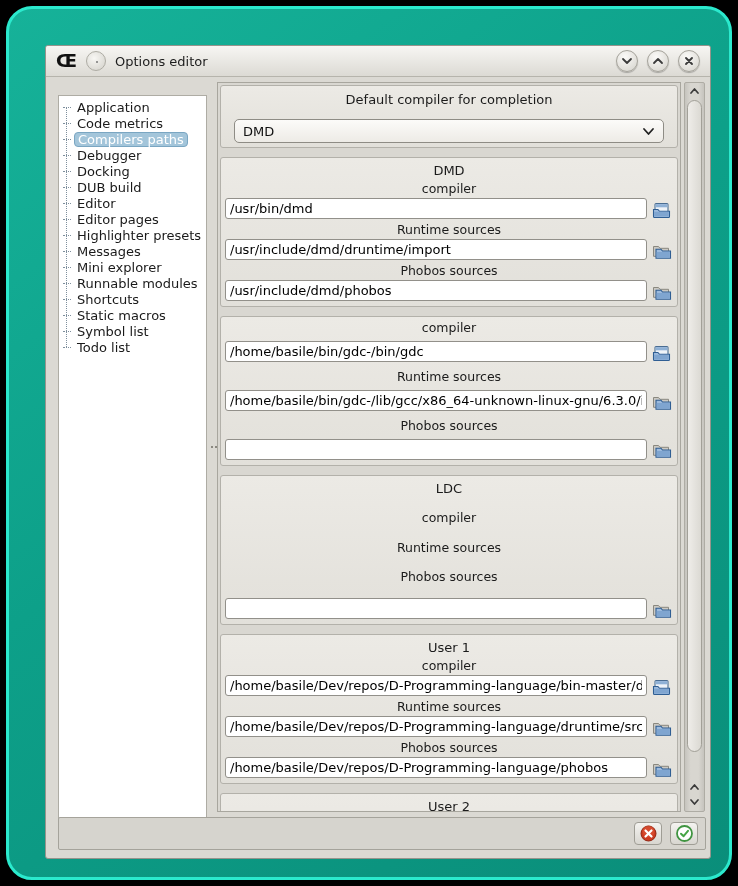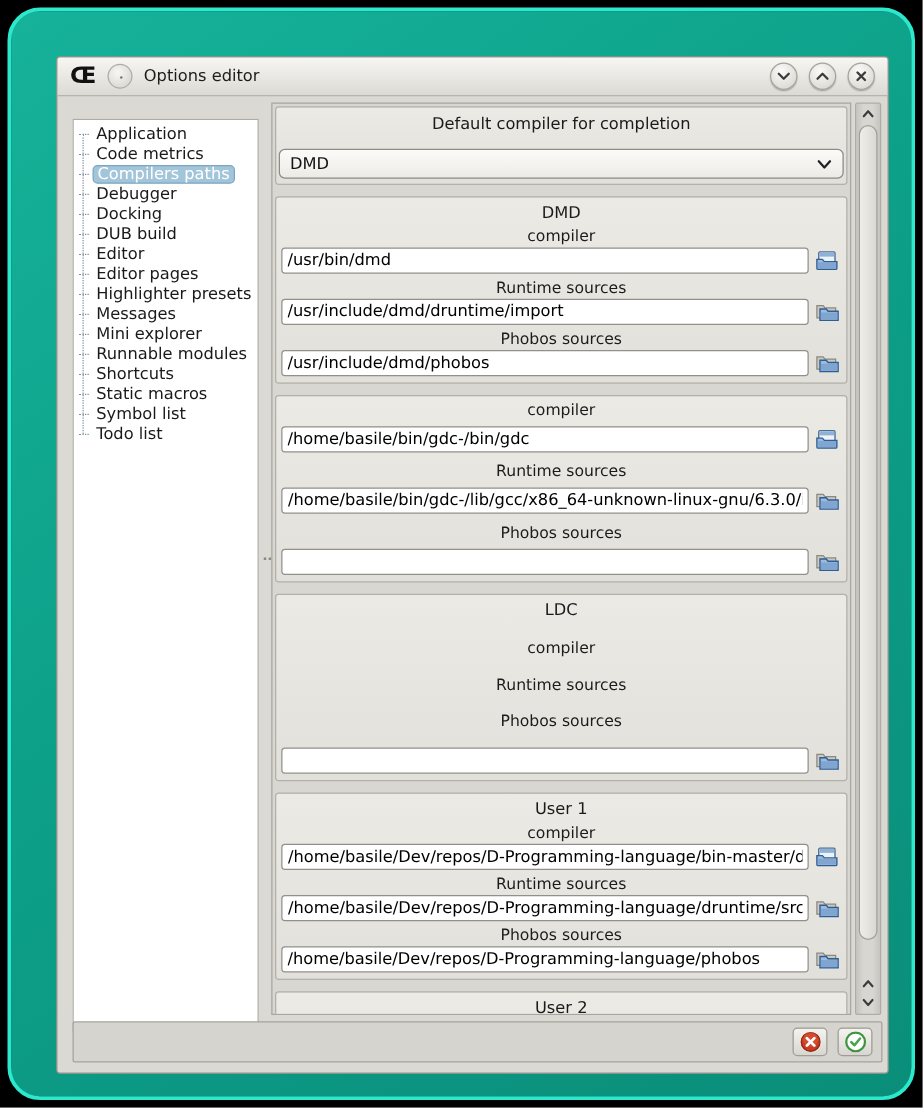--- a/index.html
+++ b/index.html
@@ -92,40 +92,40 @@
     padding: 2px;
     overflow: hidden;
   }
   .panel-inner { display: flex; flex-direction: column; gap: 9px; }
   .groupbox {
     background: linear-gradient(#eceae5, #e2e0da);
     border: 1px solid #b3b1aa;
     border-radius: 3px;
     flex: none;
   }
-  .groupbox.default-compiler { height: 63px; padding: 4px 2px; display: flex; flex-direction: column; justify-content: space-between; }
+  .groupbox.default-compiler { height: 63px; padding: 4px 13px; display: flex; flex-direction: column; justify-content: space-between; }
   .group-title { text-align: center; font-size: 13px; color: #1b1b1b; padding-top: 2px; }
   .combo {
     height: 24px;
     border: 1px solid #8e8c85;
     border-radius: 5px;
     background: linear-gradient(#fcfbf9, #edebe6);
     display: flex; align-items: center;
     padding: 0 8px;
     font-size: 13px; color: #111;
     cursor: default;
   }
   .combo .chev { margin-left: auto; display: flex; }
   .groupbox.compiler-group {
     height: 150px;
     padding: 3px 4px 5px 4px;
     display: flex; flex-direction: column; justify-content: space-between;
   }
   .field-label { text-align: center; font-size: 12.5px; color: #1b1b1b; }
-  .field-row { display: flex; align-items: center; gap: 5px; }
+  .field-row { display: flex; align-items: flex-end; gap: 5px; }
   .path-input {
     flex: 1; height: 21px;
     border: 1px solid #92908a;
     border-radius: 3px;
     background: #fff;
     font-family: "DejaVu Sans", sans-serif;
     font-size: 13px; color: #000;
     padding: 0 4px;
     outline: none;
     min-width: 0;

